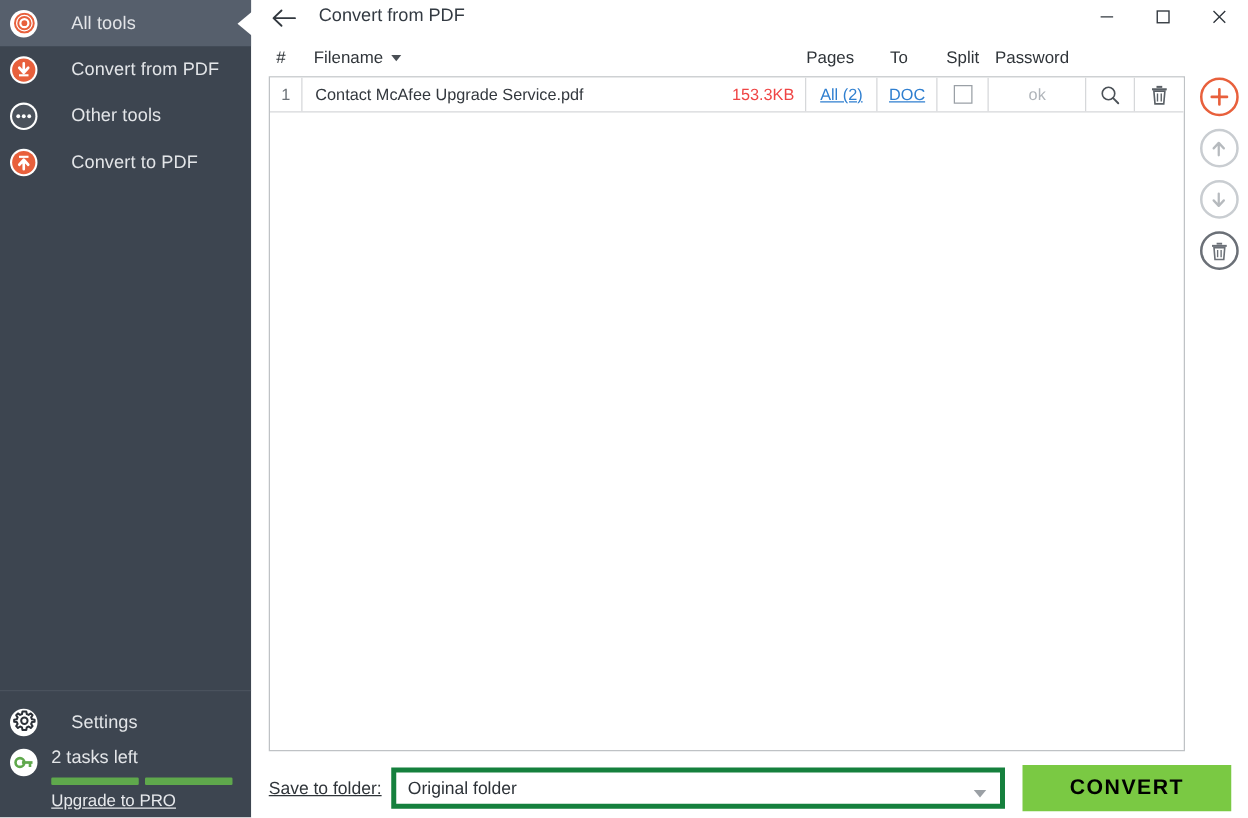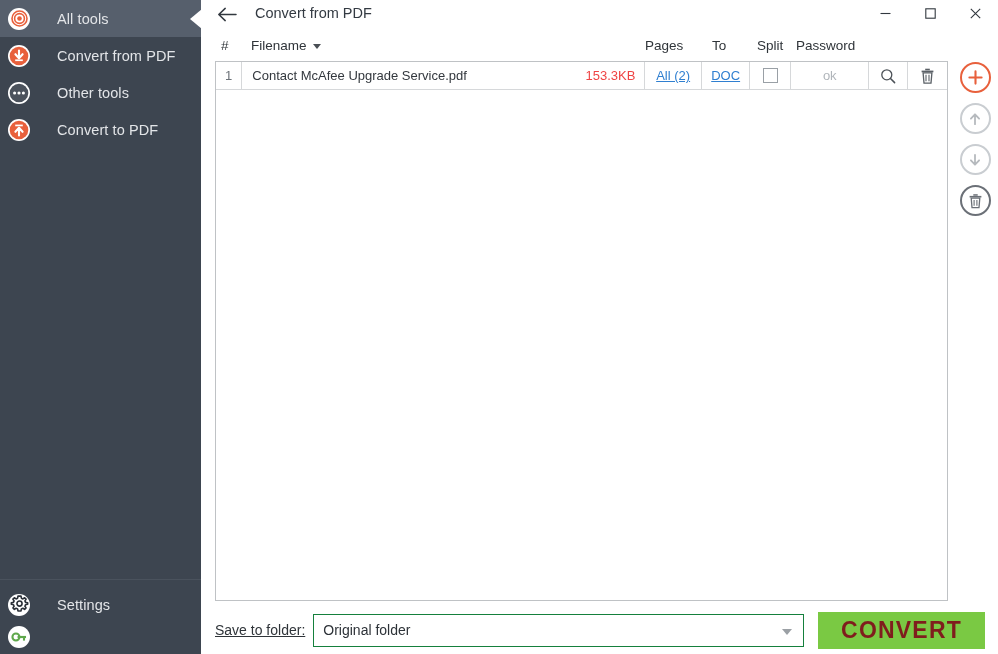--- a/index.html
+++ b/index.html
@@ -228,40 +228,40 @@
   }
   .save-label {
     font-size: 14px; color: #2f3439;
     margin-right: 8px;
     white-space: nowrap;
     text-decoration: underline;
   }
   .select-box {
     position: relative;
     width: 491px; height: 33px;
-    border: 1px solid #15803d;
+    border: 4px solid #15803d;
     background: #fff;
     display: flex; align-items: center;
     padding-left: 9px;
     font-size: 14px; color: #2d3238;
     cursor: pointer;
   }
   .select-caret {
     position: absolute; right: 11px; top: 14px;
     width: 0; height: 0;
     border-left: 5px solid transparent;
     border-right: 5px solid transparent;
     border-top: 6px solid #9ba0a5;
   }
   .convert-btn {
     margin-left: 14px;
     width: 167px; height: 37px;
     background: #7ac943;
-    color: #7f1d1d;
-    font-size: 23px;
+    color: #000000;
+    font-size: 17px;
     font-weight: bold;
     letter-spacing: 1.2px;
     display: flex; align-items: center; justify-content: center;
     cursor: pointer;
     border: none;
     font-family: "Liberation Sans", sans-serif;
   }
 </style>
 </head>
 <body>
@@ -335,20 +335,28 @@
         <span class="lbl">Settings</span>
       </div>
 
       <div class="task-block">
         <span class="ic">
           <svg width="18" height="18" viewBox="0 0 20 20">
             <circle cx="6.6" cy="10" r="3.9" fill="none" stroke="#5fa84c" stroke-width="2.3"></circle>
             <rect x="8.4" y="8.8" width="9.4" height="2.4" fill="#5fa84c"></rect>
             <rect x="14.4" y="10.6" width="2.3" height="3.4" fill="#5fa84c"></rect>
           </svg>
+        </span>
+        <span class="task-col">
+          <span class="task-title">2 tasks left</span>
+          <span class="bars">
+            <span class="bar"></span>
+            <span class="bar"></span>
+          </span>
+          <span class="upgrade">Upgrade to PRO</span>
         </span>
       </div>
     </div>
 
   </div>
 
   <div class="main">
 
     <div class="titlebar">
       <div class="back-btn">

